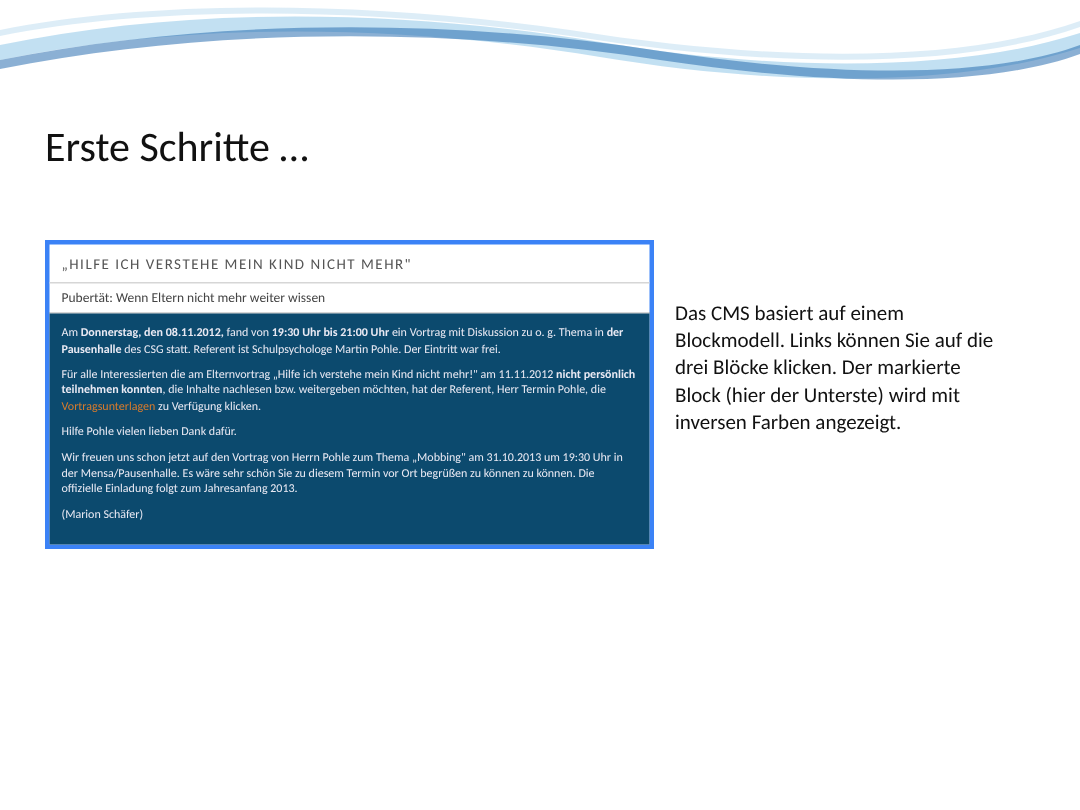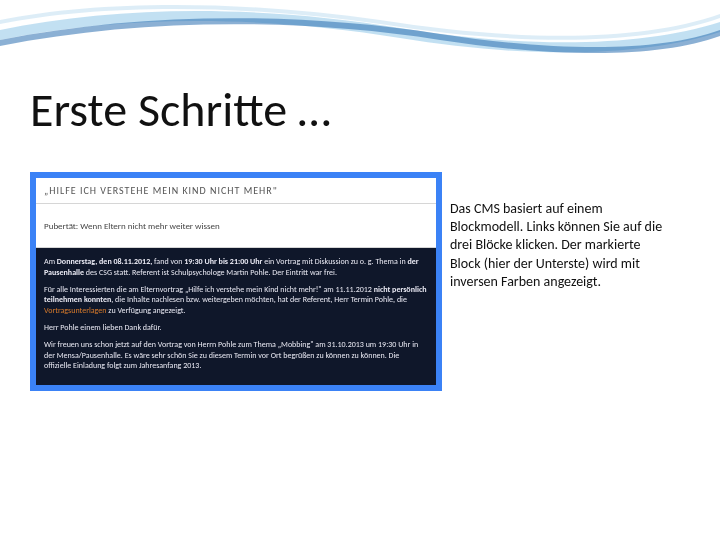--- a/index.html
+++ b/index.html
@@ -1,22 +1,22 @@
 <!DOCTYPE html>
 <html><head>
 <meta charset="utf-8">
 <style>
   html,body{margin:0;padding:0;width:720px;height:540px;font-family:Calibri,Arial,sans-serif;background:#fff;overflow:hidden}
   .slide{position:relative;width:720px;height:540px;box-sizing:border-box}
   .swoosh{position:absolute;top:0;left:0;width:720px;height:70px;pointer-events:none}
-  .title{position:absolute;left:30px;top:80px;font-size:48px;font-weight:400;color:#111}
-  .cms-panel{position:absolute;left:30px;top:172px;width:400px;border:6px solid #3b82f6;background:#fff;font-size:9px}
+  .title{position:absolute;left:30px;top:80px;font-size:28px;font-weight:400;color:#111}
+  .cms-panel{position:absolute;left:30px;top:160px;width:400px;border:3px solid #3b82f6;background:#fff;font-size:9px}
   .cms-header{padding:6px 8px;color:#555;letter-spacing:1px;font-size:10px}
-  .cms-sub{padding:16px 8px;color:#444;border-top:1px solid #d6d6d6;font-size:9px}
-  .cms-block{background:#0f172a;color:#e9e9f3;padding:8px 8px;font-size:8px;line-height:1.35;border-top:1px solid #d6d6d6}
+  .cms-sub{padding:4px 8px;color:#444;border-top:1px solid #d6d6d6;font-size:9px}
+  .cms-block{background:#0c4a6e;color:#e9e9f3;padding:8px 8px;font-size:8px;line-height:1.35;border-top:1px solid #d6d6d6}
   .cms-block .bold{font-weight:bold}
   .cms-block .orange{color:#d97b2b}
   .cms-block p{margin:0 0 6px 0}
   .desc{position:absolute;left:450px;top:200px;width:220px;font-size:14px;line-height:1.3;color:#111}
 </style>
 </head>
 <body>
 
 <div class="slide">
 
@@ -29,22 +29,23 @@
   <div class="title">Erste Schritte …</div>
 
   <div class="cms-panel">
     <div class="cms-header">„HILFE ICH VERSTEHE MEIN KIND NICHT MEHR"</div>
     <div class="cms-sub">Pubertät: Wenn Eltern nicht mehr weiter wissen</div>
     <div class="cms-block">
       <p>
         <span>Am </span><span class="bold">Donnerstag, den 08.11.2012,</span><span> fand von </span><span class="bold">19:30 Uhr bis 21:00 Uhr</span><span> ein Vortrag mit Diskussion zu o. g. Thema in </span><span class="bold">der Pausenhalle</span><span> des CSG statt. Referent ist Schulpsychologe Martin Pohle. Der Eintritt war frei.</span>
       </p>
       <p>
-        <span>Für alle Interessierten die am Elternvortrag „Hilfe ich verstehe mein Kind nicht mehr!" am 11.11.2012 </span><span class="bold">nicht persönlich teilnehmen konnten</span><span>, die Inhalte nachlesen bzw. weitergeben möchten, hat der Referent, Herr Termin Pohle, die </span><span class="orange">Vortragsunterlagen</span><span> zu Verfügung angezeigt.</span>
+        <span>Für alle Interessierten die am Elternvortrag „Hilfe ich verstehe mein Kind nicht mehr!" am 11.11.2012 </span><span class="bold">nicht persönlich teilnehmen konnten</span><span>, die Inhalte nachlesen bzw. weitergeben möchten, hat der Referent, Herr Termin Pohle, die </span><span class="orange">Vortragsunterlagen</span><span> zu Verfügung klicken.</span>
       </p>
-      <p>Herr Pohle einem lieben Dank dafür.</p>
+      <p>Hilfe Pohle vielen lieben Dank dafür.</p>
       <p>Wir freuen uns schon jetzt auf den Vortrag von Herrn Pohle zum Thema „Mobbing" am 31.10.2013 um 19:30 Uhr in der Mensa/Pausenhalle. Es wäre sehr schön Sie zu diesem Termin vor Ort begrüßen zu können zu können. Die offizielle Einladung folgt zum Jahresanfang 2013.</p>
+      <p>(Marion Schäfer)</p>
     </div>
   </div>
 
   <div class="desc">Das CMS basiert auf einem Blockmodell. Links können Sie auf die drei Blöcke klicken. Der markierte Block (hier der Unterste) wird mit inversen Farben angezeigt.</div>
 
 </div>
 
 </body></html>

